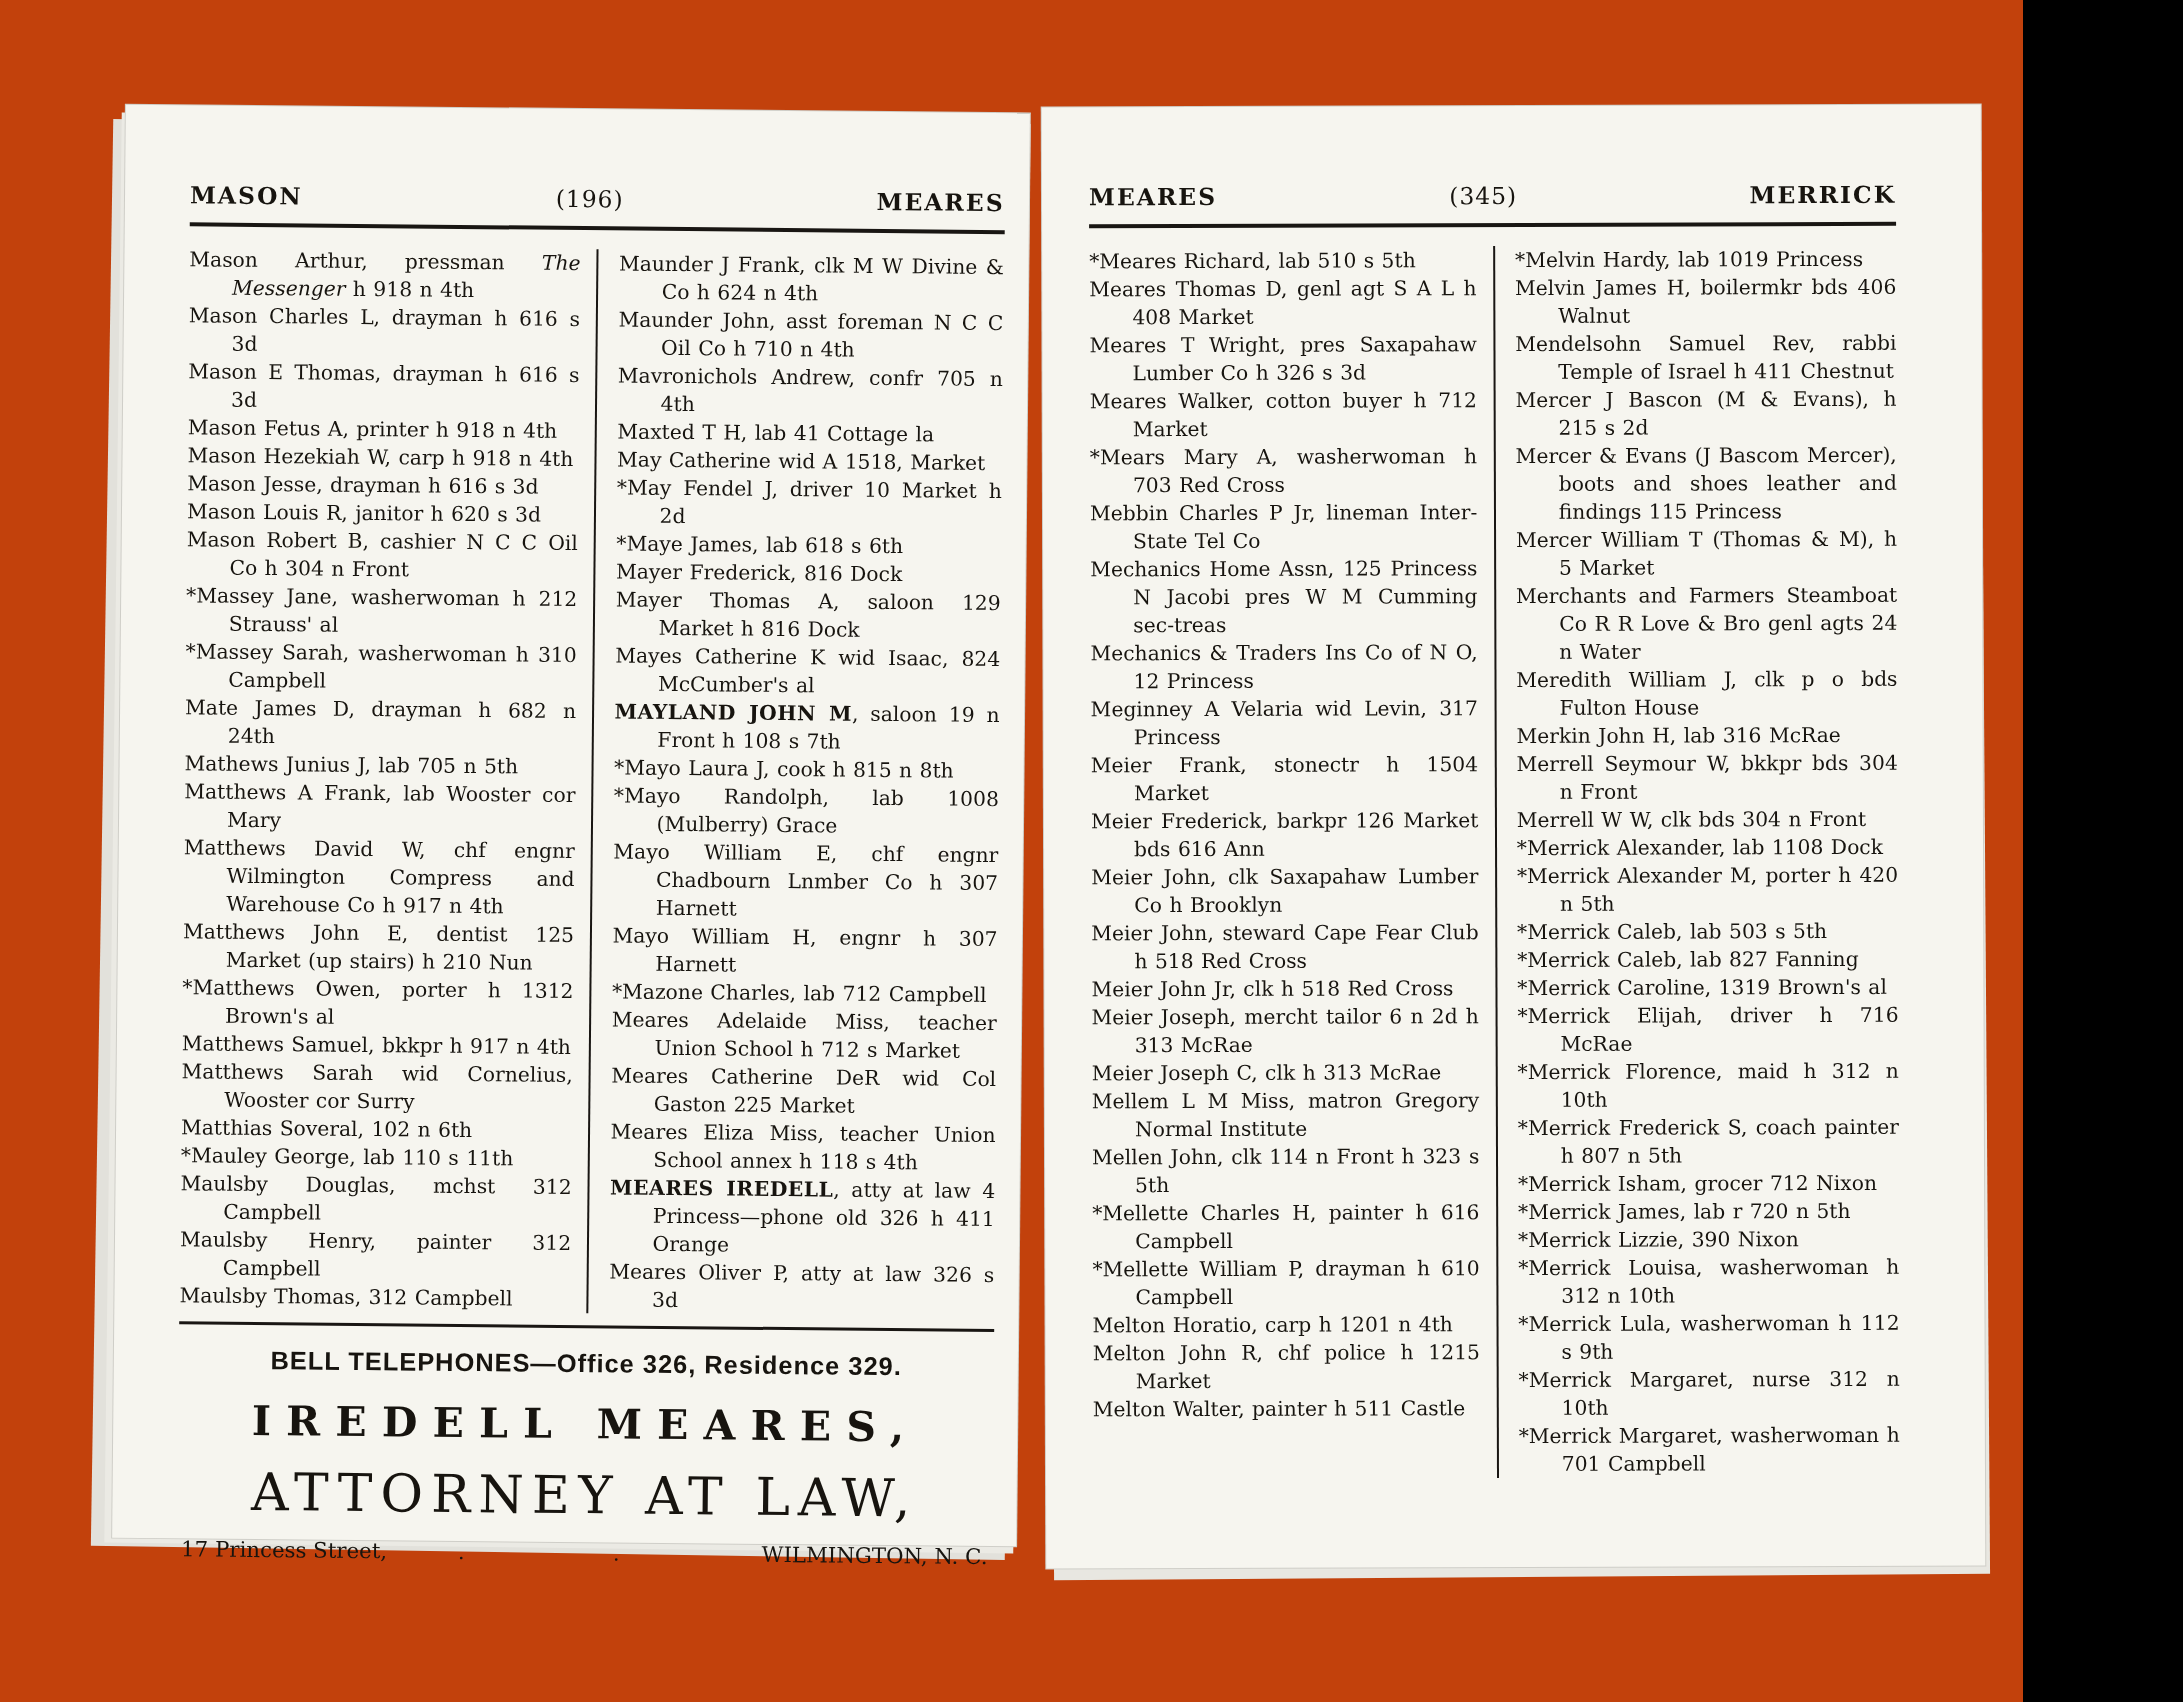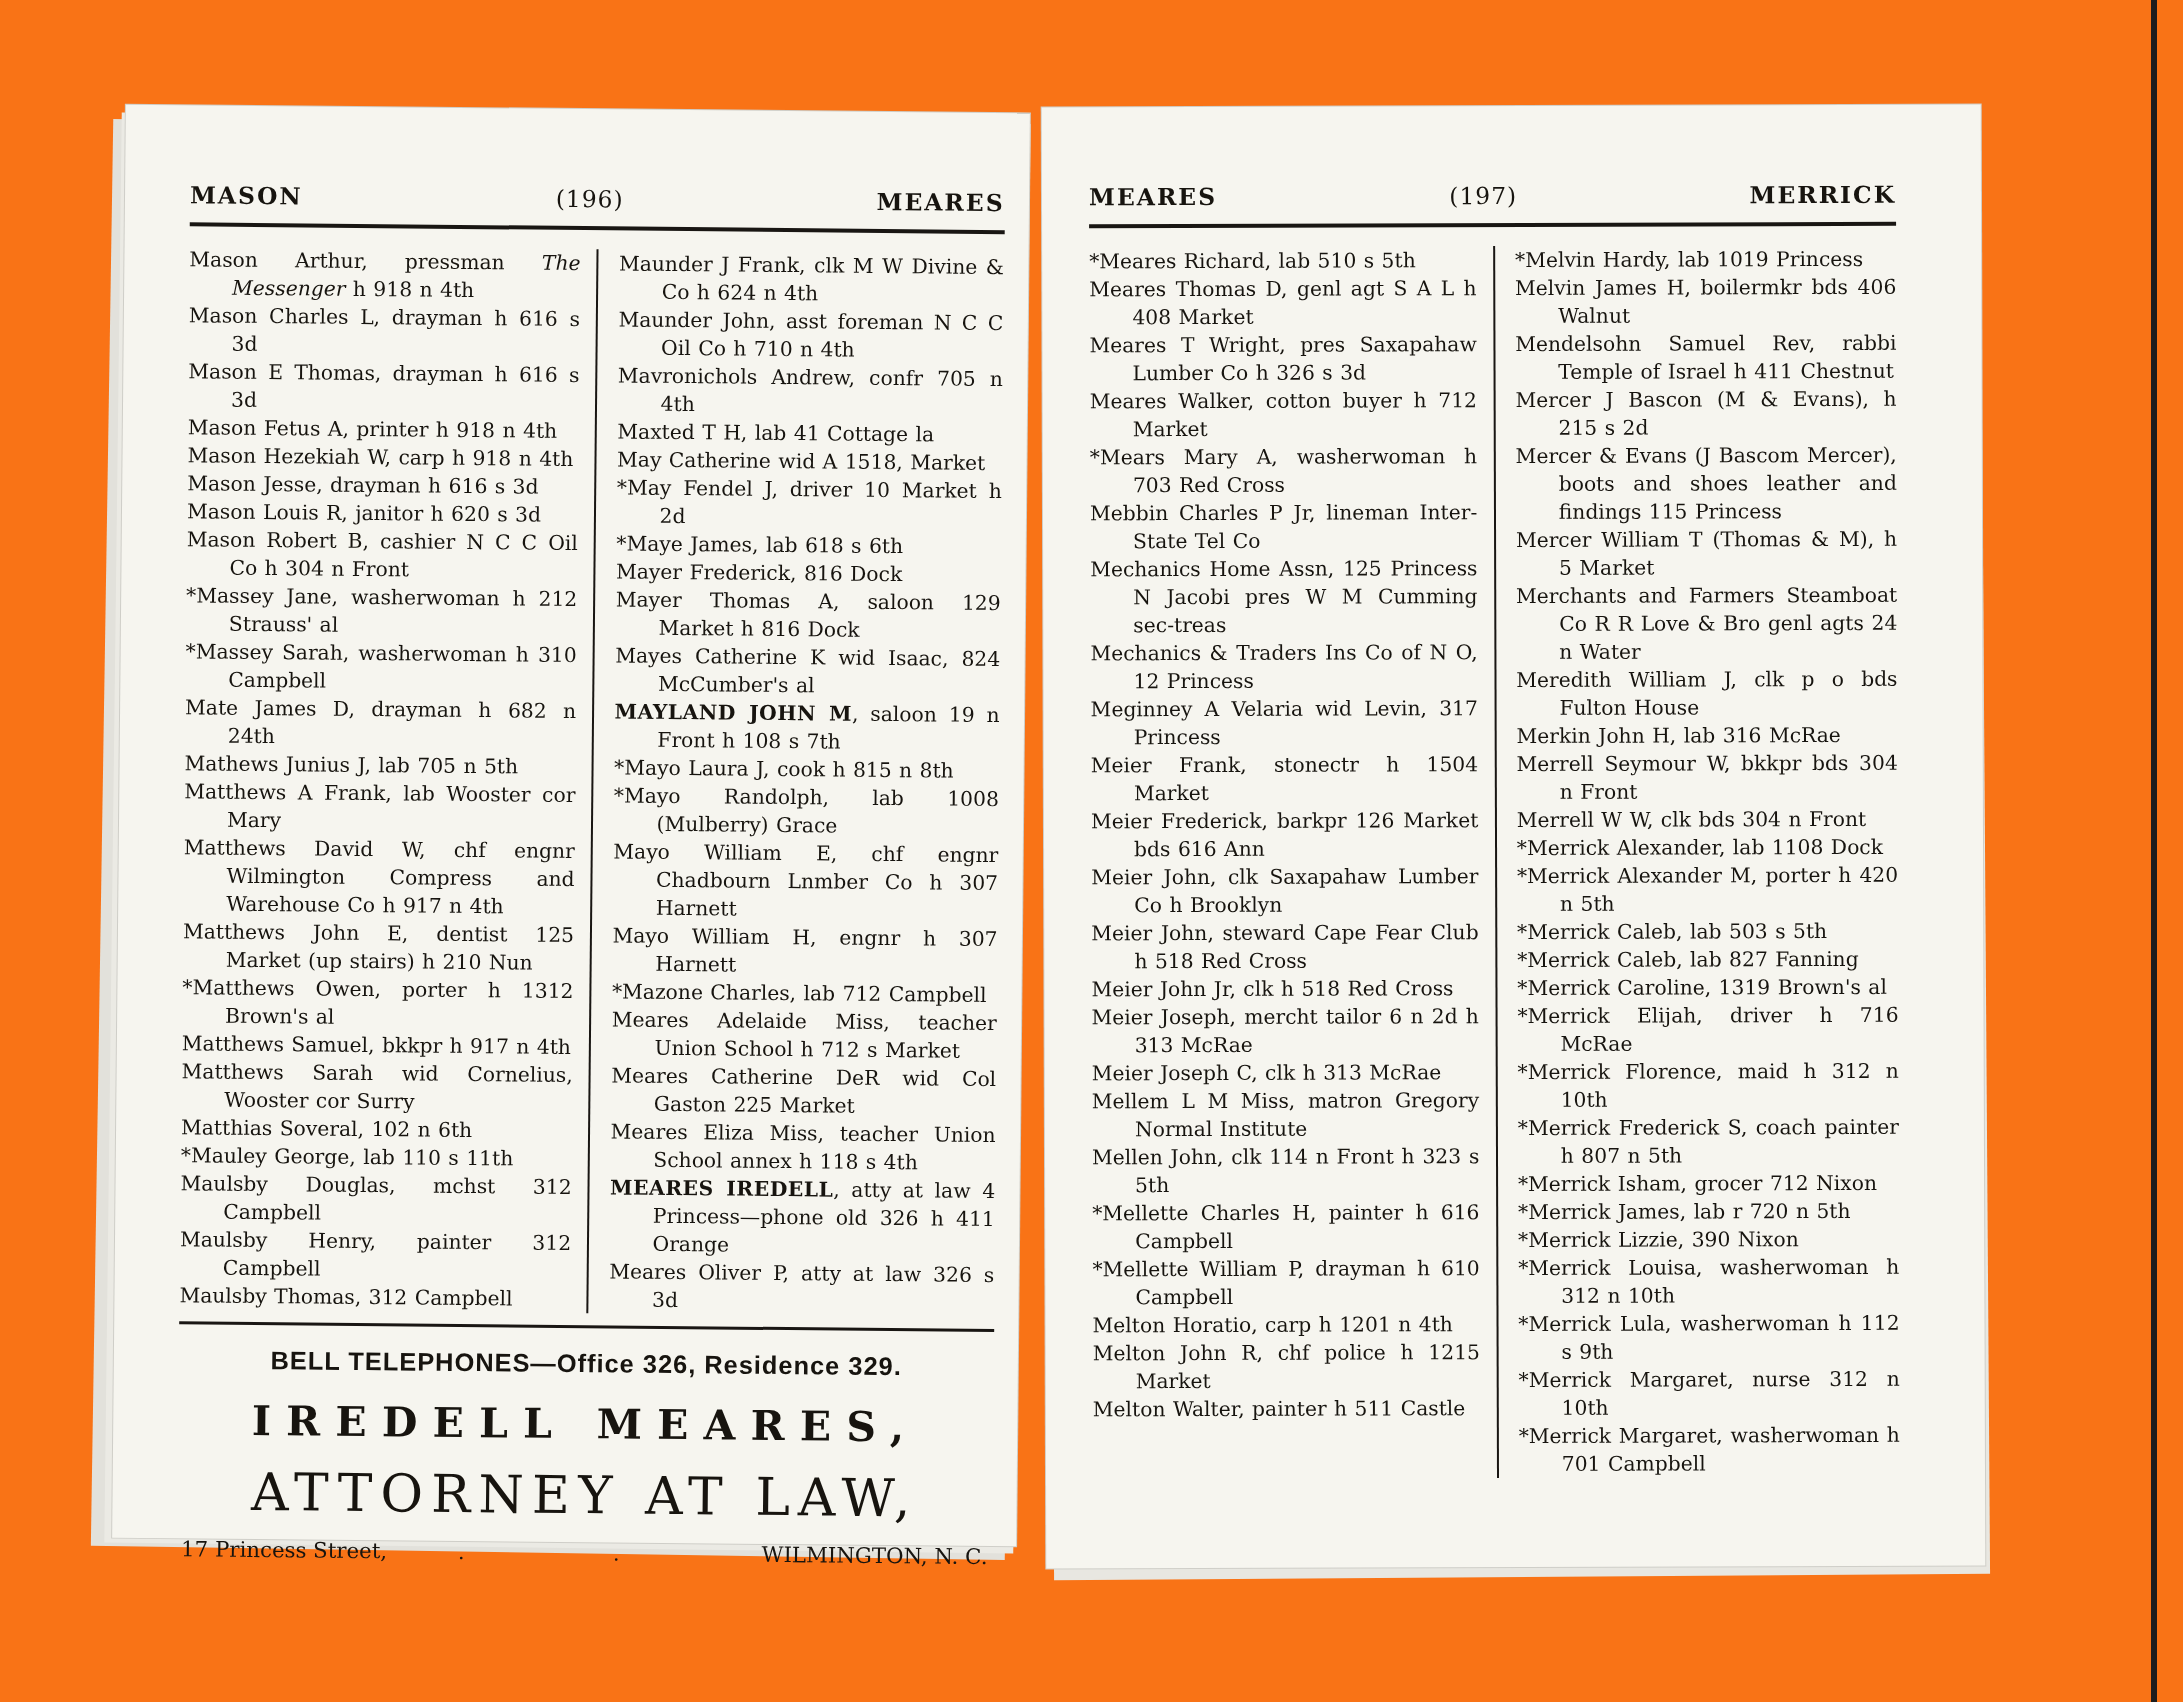--- a/index.html
+++ b/index.html
@@ -1,16 +1,16 @@
 <!DOCTYPE html>
 <html style="font-size:8.1px"><head>
 <meta charset="utf-8">
 <style>
   html,body{margin:0;padding:0;background:#000;}
-  #canvas{position:relative;width:2183px;height:1702px;background:#f97316;overflow:hidden;
+  #canvas{position:relative;width:2023px;height:1702px;background:#c2410c;overflow:hidden;
           font-family:"DejaVu Serif",serif;color:#17140f;}
   .sheet{position:absolute;}
   .sheet-edge{background:#e2e1db;}
   .page{position:absolute;background:#f6f5ef;box-shadow:0 0 0 1px #cfcec8;}
   .left-page{left:119px;top:109px;width:904px;height:1433px;transform:rotate(0.55deg);}
   .right-page{left:1044px;top:106px;width:939px;height:1461px;transform:rotate(-0.18deg);}
   .page-inner{padding:76px 24.4px 0 65px;}
   .right-page .page-inner{padding:76px 85px 0 47px;}
   .page-header{display:flex;justify-content:space-between;align-items:baseline;
                font-weight:bold;font-size:23.4px;letter-spacing:2px;}
@@ -115,21 +115,21 @@
           <span>WILMINGTON, N. C.</span>
         </div>
       </div>
     </div>
   </div>
 
   <div class="page right-page">
     <div class="page-inner">
       <div class="page-header">
         <span>MEARES</span>
-        <span class="pgnum">(197)</span>
+        <span class="pgnum">(345)</span>
         <span>MERRICK</span>
       </div>
       <div class="header-rule"></div>
       <div class="columns">
         <div class="col col-0">
             <div class="entry"><span>*Meares Richard, lab 510 s 5th</span></div>
             <div class="entry"><span>Meares Thomas D, genl agt S A L h 408 Market</span></div>
             <div class="entry"><span>Meares T Wright, pres Saxapahaw Lumber Co h 326 s 3d</span></div>
             <div class="entry"><span>Meares Walker, cotton buyer h 712 Market</span></div>
             <div class="entry"><span>*Mears Mary A, washerwoman h 703 Red Cross</span></div>

